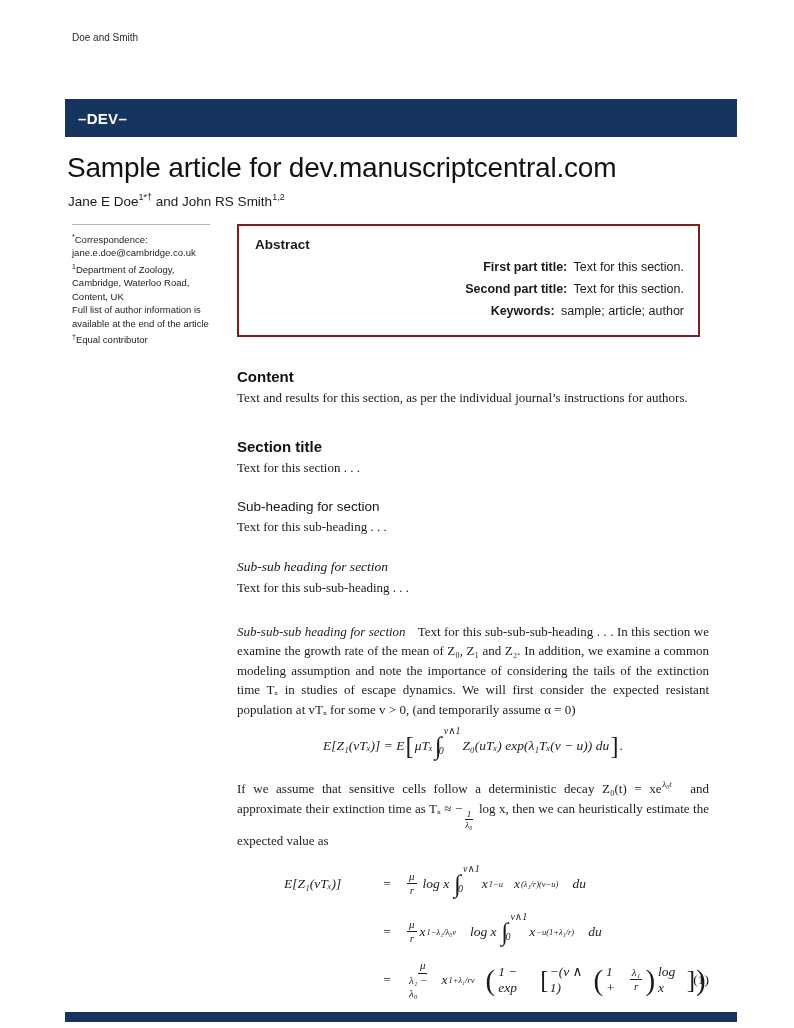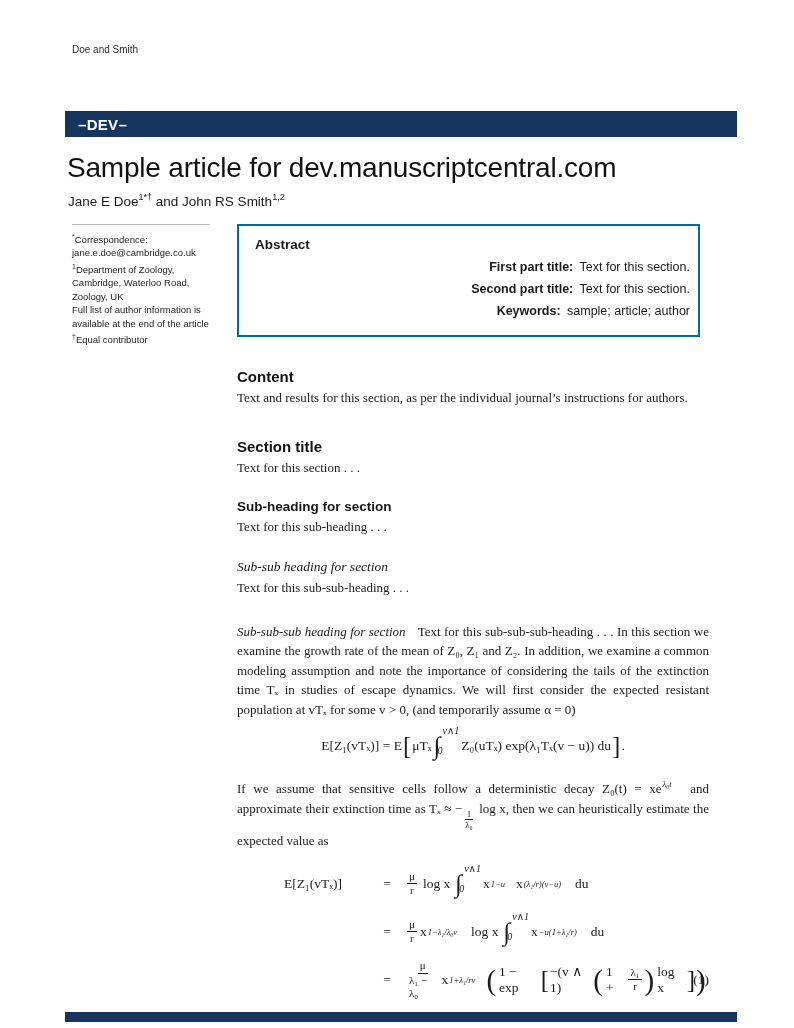--- a/index.html
+++ b/index.html
@@ -2,54 +2,54 @@
 <html><head>
 <meta charset="utf-8">
 <style>
   html,body{margin:0;padding:0;}
   body{
     width:794px;height:1028px;background:#ffffff;position:relative;overflow:hidden;
     font-family:"Liberation Serif","DejaVu Serif",serif;color:#1b1b1b;
   }
   .page{padding:0 57px 0 65px;position:relative;}
 
-  .running-head{padding-top:44px;margin-left:7px;font-family:"Liberation Sans","DejaVu Sans",sans-serif;
+  .running-head{padding-top:32px;margin-left:7px;font-family:"Liberation Sans","DejaVu Sans",sans-serif;
     font-size:10px;color:#2a2a2a;}
 
-  .banner{margin-top:56px;height:26px;background:#16355e;display:flex;align-items:center;padding-left:13px;box-sizing:border-box;}
+  .banner{margin-top:56px;height:38px;background:#16355e;display:flex;align-items:center;padding-left:13px;box-sizing:border-box;}
   .banner span{color:#ffffff;font-family:"Liberation Sans","DejaVu Sans",sans-serif;font-weight:bold;font-size:15px;letter-spacing:.3px;}
 
   h1.title{margin:15px 0 0 2px;font-family:"Liberation Sans","DejaVu Sans",sans-serif;font-weight:500;
     font-size:28px;letter-spacing:-.2px;color:#121212;}
   .authors{margin:8px 0 0 3px;font-family:"Liberation Sans","DejaVu Sans",sans-serif;font-size:13.5px;color:#1a1a1a;}
   .authors sup{font-size:9px;}
 
   .columns{display:flex;margin-top:15px;}
   .sidebar{width:172px;box-sizing:border-box;padding-left:7px;flex:none;
     font-family:"Liberation Sans","DejaVu Sans",sans-serif;font-size:9.5px;line-height:13.5px;color:#222;}
   .sidebar-rule{border-top:1px solid #b5b5b5;width:138px;margin-bottom:5px;}
   .sidebar sup{font-size:7px;}
 
   .main{flex:1;min-width:0;padding-right:28px;}
-  .abstract-box{border:2px solid #0369a1;margin-right:9px;padding:9px 8px 9px 16px;
+  .abstract-box{border:2px solid #7f1d1d;margin-right:9px;padding:9px 14px 9px 16px;
     font-family:"Liberation Sans","DejaVu Sans",sans-serif;}
   .abs-title{font-weight:bold;font-size:13.5px;margin:2px 0 6px;}
   .abs-line{font-size:12.5px;margin:8px 0;color:#1a1a1a;text-align:right;}
   .abs-line b{margin-right:3px;}
 
   h2.sec{font-family:"Liberation Sans","DejaVu Sans",sans-serif;font-size:15px;font-weight:bold;
     margin:31px 0 3px;color:#111;}
-  h3.subsec{font-family:"Liberation Sans","DejaVu Sans",sans-serif;font-size:13.5px;font-weight:700;
+  h3.subsec{font-family:"Liberation Sans","DejaVu Sans",sans-serif;font-size:13.5px;font-weight:400;
     margin:21px 0 2px;color:#161616;}
   h4.subsubsec{font-style:italic;font-weight:400;font-size:13.5px;margin:23px 0 2px;color:#161616;}
   p.body{font-size:13px;line-height:19.5px;text-align:justify;margin:3px 0;}
   .lead-italic{font-style:italic;margin-right:12px;}
 
   
-  .mi{}
+  .mi{font-style:italic;}
   sup.msup{font-size:8.5px;vertical-align:6px;font-style:italic;margin-left:1px;margin-right:11px;}
   .frac{display:inline-flex;flex-direction:column;align-items:center;vertical-align:middle;
     font-size:11px;line-height:1.2;margin:0 3px;}
   .frac .num{border-bottom:1px solid #1b1b1b;padding:0 2px;display:block;}
   .frac .den{padding:0 2px;display:block;}
   .sfrac{font-size:9px;margin:0 1px;vertical-align:-4px;}
   .int-group{display:inline-flex;align-items:center;margin:0 2px;}
   .int-sym{font-size:25px;line-height:0;font-style:normal;}
   .int-bounds{display:inline-flex;flex-direction:column;font-size:10px;line-height:1;font-style:italic;}
   .int-bounds .ub{margin:-10px 0 10px 2px;}
@@ -87,21 +87,21 @@
   </div>
 
   <div class="columns">
 
     <aside class="sidebar">
       <div class="sidebar-rule"></div>
       <div><sup>*</sup><span>Correspondence:</span></div>
       <div>jane.e.doe@cambridge.co.uk</div>
       <div><sup>1</sup><span>Department of Zoology,</span></div>
       <div>Cambridge, Waterloo Road,</div>
-      <div>Zoology, UK</div>
+      <div>Content, UK</div>
       <div>Full list of author information is</div>
       <div>available at the end of the article</div>
       <div><sup>†</sup><span>Equal contributor</span></div>
     </aside>
 
     <main class="main">
 
       <div class="abstract-box">
         <div class="abs-title">Abstract</div>
         <p class="abs-line"><b>First part title:</b><span> Text for this section.</span></p>

